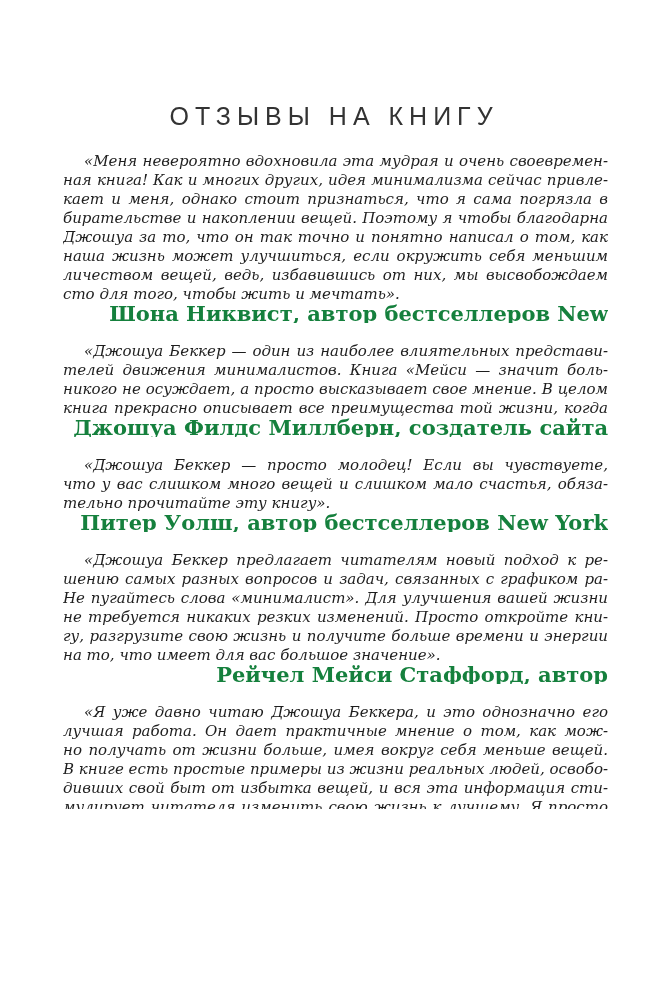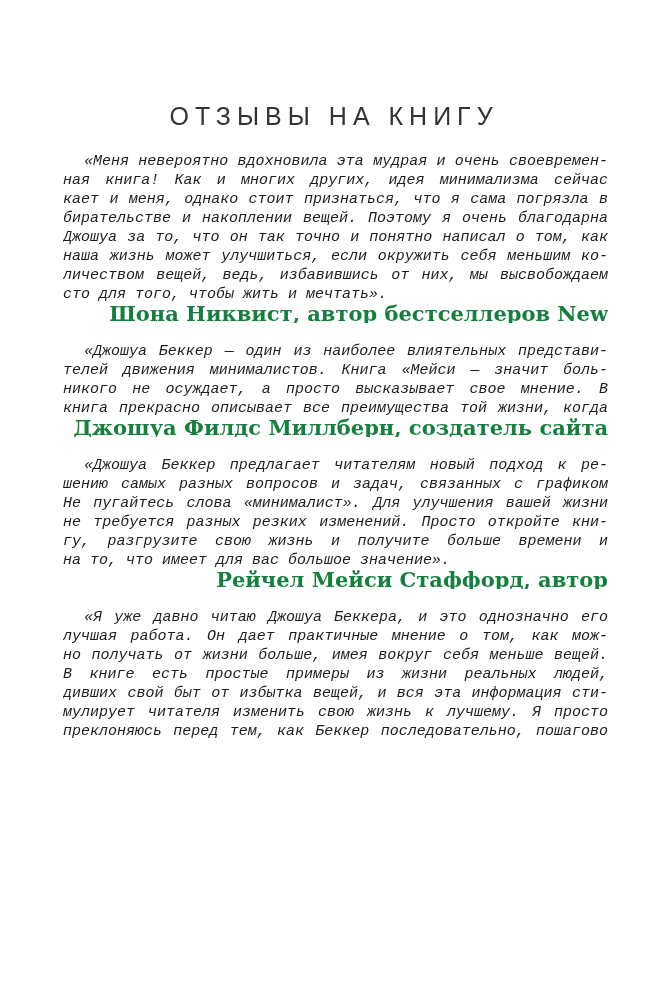--- a/index.html
+++ b/index.html
@@ -40,21 +40,20 @@
   }
   .line {
     font-style: italic;
     font-size: 15px;
     line-height: 19px;
     height: 19px;
     overflow: hidden;
     text-align: justify;
     text-align-last: justify;
     color: #1e1e1e;
-    font-family: Liberation Mono, monospace;
   }
   .line.first {
     text-indent: 21px;
   }
   .line.end {
     text-align-last: left;
   }
   .attribution {
     font-style: normal;
     font-weight: bold;
@@ -69,39 +68,45 @@
 </head>
 <body>
 
 <div class="page">
   <div class="page-title">ОТЗЫВЫ НА КНИГУ</div>
   <div class="content">
       <div class="review">
         <div class="line first">«Меня невероятно вдохновила эта мудрая и очень своевремен-</div>
         <div class="line">ная книга! Как и многих других, идея минимализма сейчас привле-</div>
         <div class="line">кает и меня, однако стоит признаться, что я сама погрязла в со-</div>
-        <div class="line">бирательстве и накоплении вещей. Поэтому я очень благодарна</div>
+        <div class="line">бирательстве и накоплении вещей. Поэтому я чтобы благодарна</div>
         <div class="line">Джошуа за то, что он так точно и понятно написал о том, как</div>
         <div class="line">наша жизнь может улучшиться, если окружить себя меньшим ко-</div>
         <div class="line">личеством вещей, ведь, избавившись от них, мы высвобождаем ме-</div>
         <div class="line end">сто для того, чтобы жить и мечтать».</div>
         <div class="attribution">Шона Никвист, автор бестселлеров New York Times</div>
       </div>
       <div class="review">
         <div class="line first">«Джошуа Беккер — один из наиболее влиятельных представи-</div>
         <div class="line">телей движения минималистов. Книга «Мейси — значит боль-</div>
         <div class="line">никого не осуждает, а просто высказывает свое мнение. В целом</div>
         <div class="line">книга прекрасно описывает все преимущества той жизни, когда</div>
         <div class="attribution">Джошуа Филдс Миллберн, создатель сайта theminimalists.com</div>
       </div>
       <div class="review">
+        <div class="line first">«Джошуа Беккер — просто молодец! Если вы чувствуете,</div>
+        <div class="line">что у вас слишком много вещей и слишком мало счастья, обяза-</div>
+        <div class="line end">тельно прочитайте эту книгу».</div>
+        <div class="attribution">Питер Уолш, автор бестселлеров New York Times</div>
+      </div>
+      <div class="review">
         <div class="line first">«Джошуа Беккер предлагает читателям новый подход к ре-</div>
         <div class="line">шению самых разных вопросов и задач, связанных с графиком ра-</div>
         <div class="line">Не пугайтесь слова «минималист». Для улучшения вашей жизни</div>
-        <div class="line">не требуется разных резких изменений. Просто откройте кни-</div>
+        <div class="line">не требуется никаких резких изменений. Просто откройте кни-</div>
         <div class="line">гу, разгрузите свою жизнь и получите больше времени и энергии</div>
         <div class="line end">на то, что имеет для вас большое значение».</div>
         <div class="attribution">Рейчел Мейси Стаффорд, автор бестселлеров New York Times</div>
       </div>
       <div class="review">
         <div class="line first">«Я уже давно читаю Джошуа Беккера, и это однозначно его</div>
         <div class="line">лучшая работа. Он дает практичные мнение о том, как мож-</div>
         <div class="line">но получать от жизни больше, имея вокруг себя меньше вещей.</div>
         <div class="line">В книге есть простые примеры из жизни реальных людей, освобо-</div>
         <div class="line">дивших свой быт от избытка вещей, и вся эта информация сти-</div>

